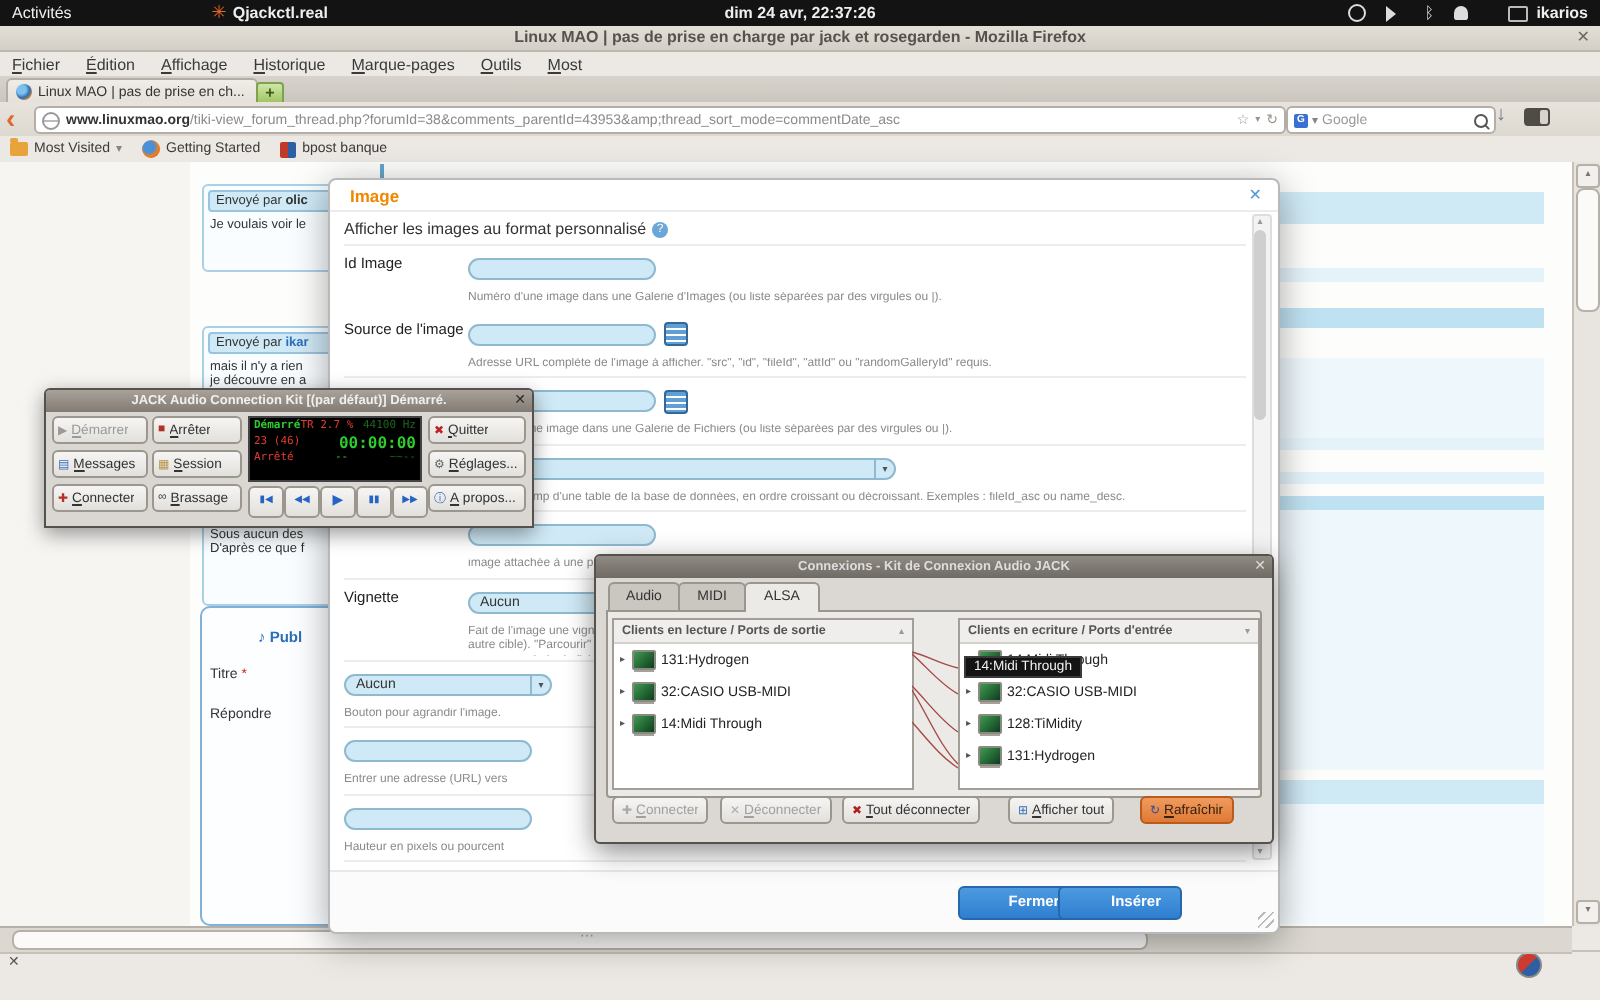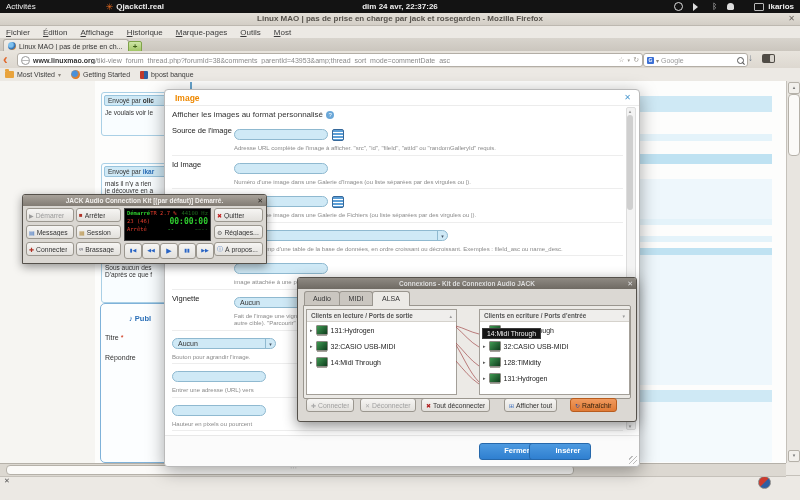--- a/index.html
+++ b/index.html
@@ -271,33 +271,33 @@
   <div class="abs" id="dlg">
     <div id="dlg-head">
       <span id="dlg-title">Image</span>
       <span id="dlg-close">✕</span>
     </div>
     <div id="dlg-body">
       <div id="dlg-heading">
         <span>Afficher les images au format personnalisé</span><span class="help-circle">?</span>
       </div>
 
+      <div class="frow">
+        <div class="flabel">Id Image</div>
+        <div class="fctrl">
+          <span class="finput"></span>
+          <div class="fhelp">Numéro d'une image dans une Galerie d'Images (ou liste séparées par des virgules ou |).</div>
+        </div>
+      </div>
+
       <div class="frow" style="border-top:none;">
         <div class="flabel">Source de l'image</div>
         <div class="fctrl">
           <span class="finput"></span><span class="fbtn"></span>
           <div class="fhelp">Adresse URL complète de l'image à afficher. "src", "id", "fileId", "attId" ou "randomGalleryId" requis.</div>
-        </div>
-      </div>
-
-      <div class="frow">
-        <div class="flabel">Id Image</div>
-        <div class="fctrl">
-          <span class="finput"></span>
-          <div class="fhelp">Numéro d'une image dans une Galerie d'Images (ou liste séparées par des virgules ou |).</div>
         </div>
       </div>
 
       <div class="frow">
         <div class="flabel">ID du fichier</div>
         <div class="fctrl">
           <span class="finput"></span><span class="fbtn"></span>
           <div class="fhelp">Numéro d'une image dans une Galerie de Fichiers (ou liste séparées par des virgules ou |).</div>
         </div>
       </div>

